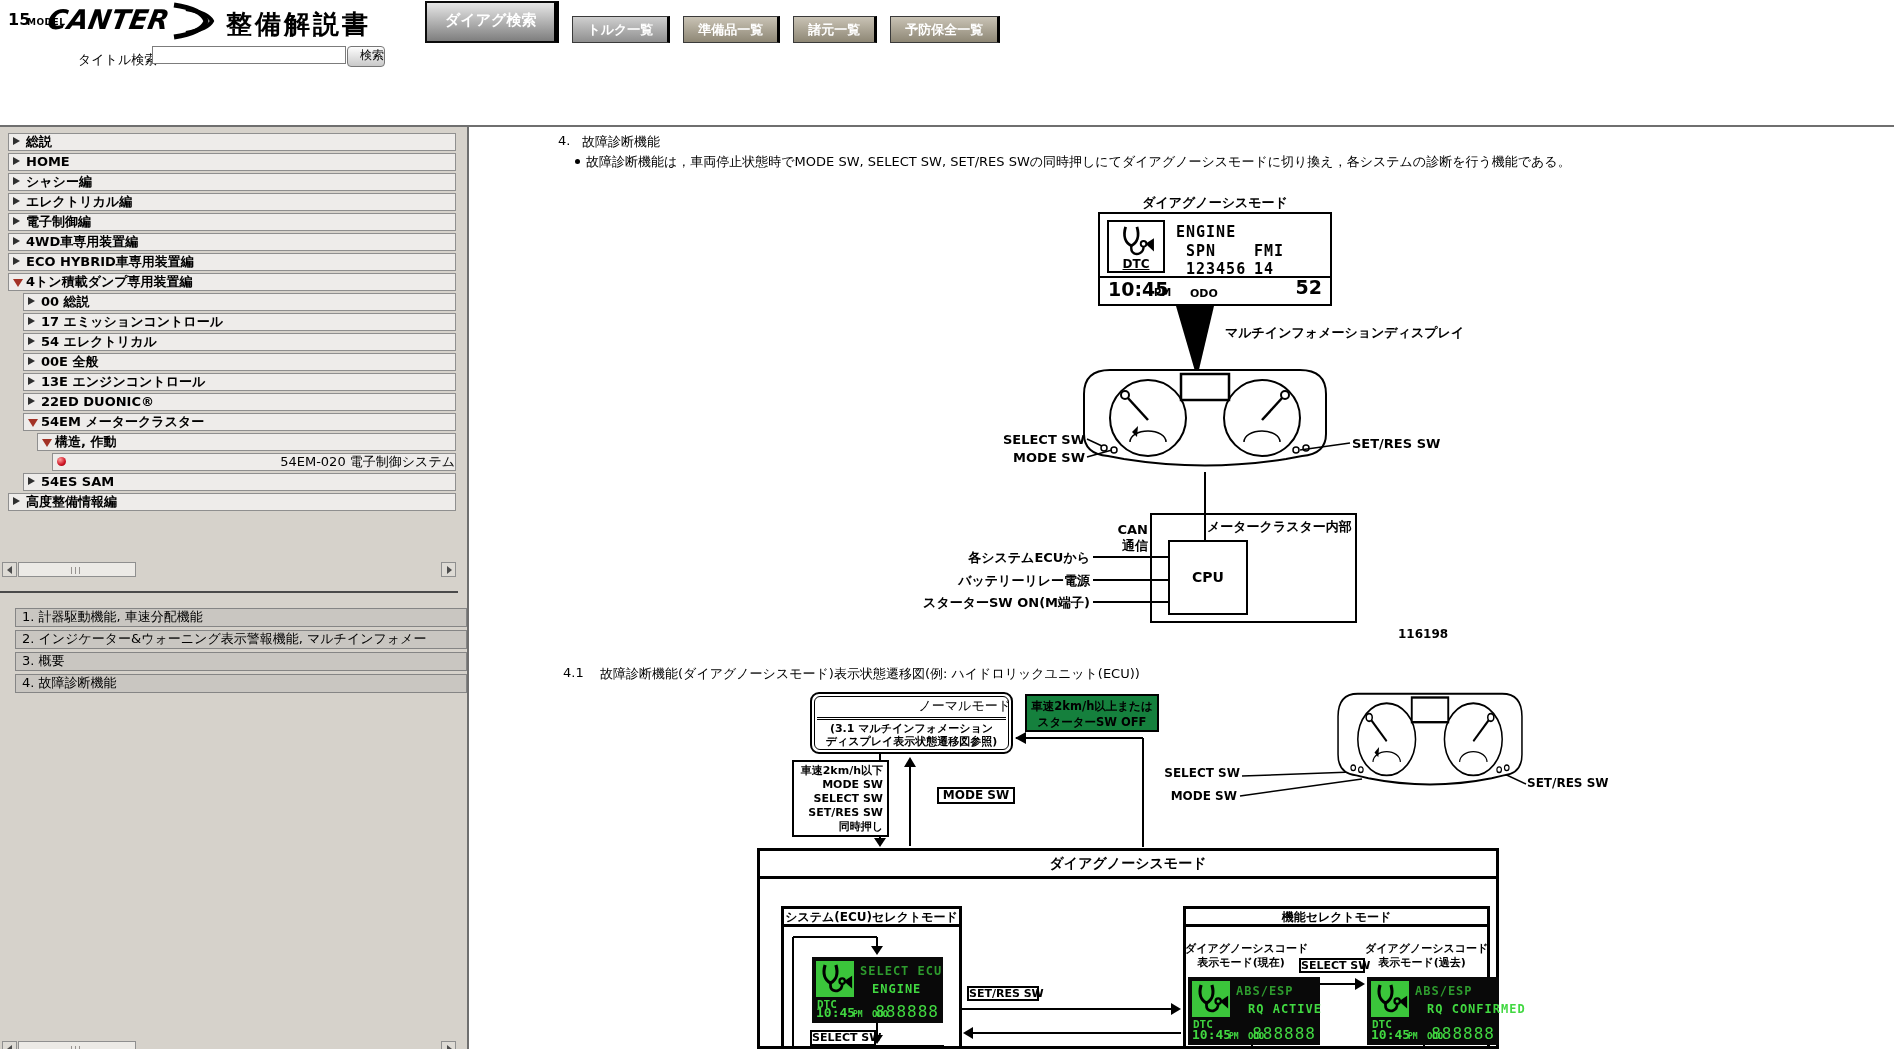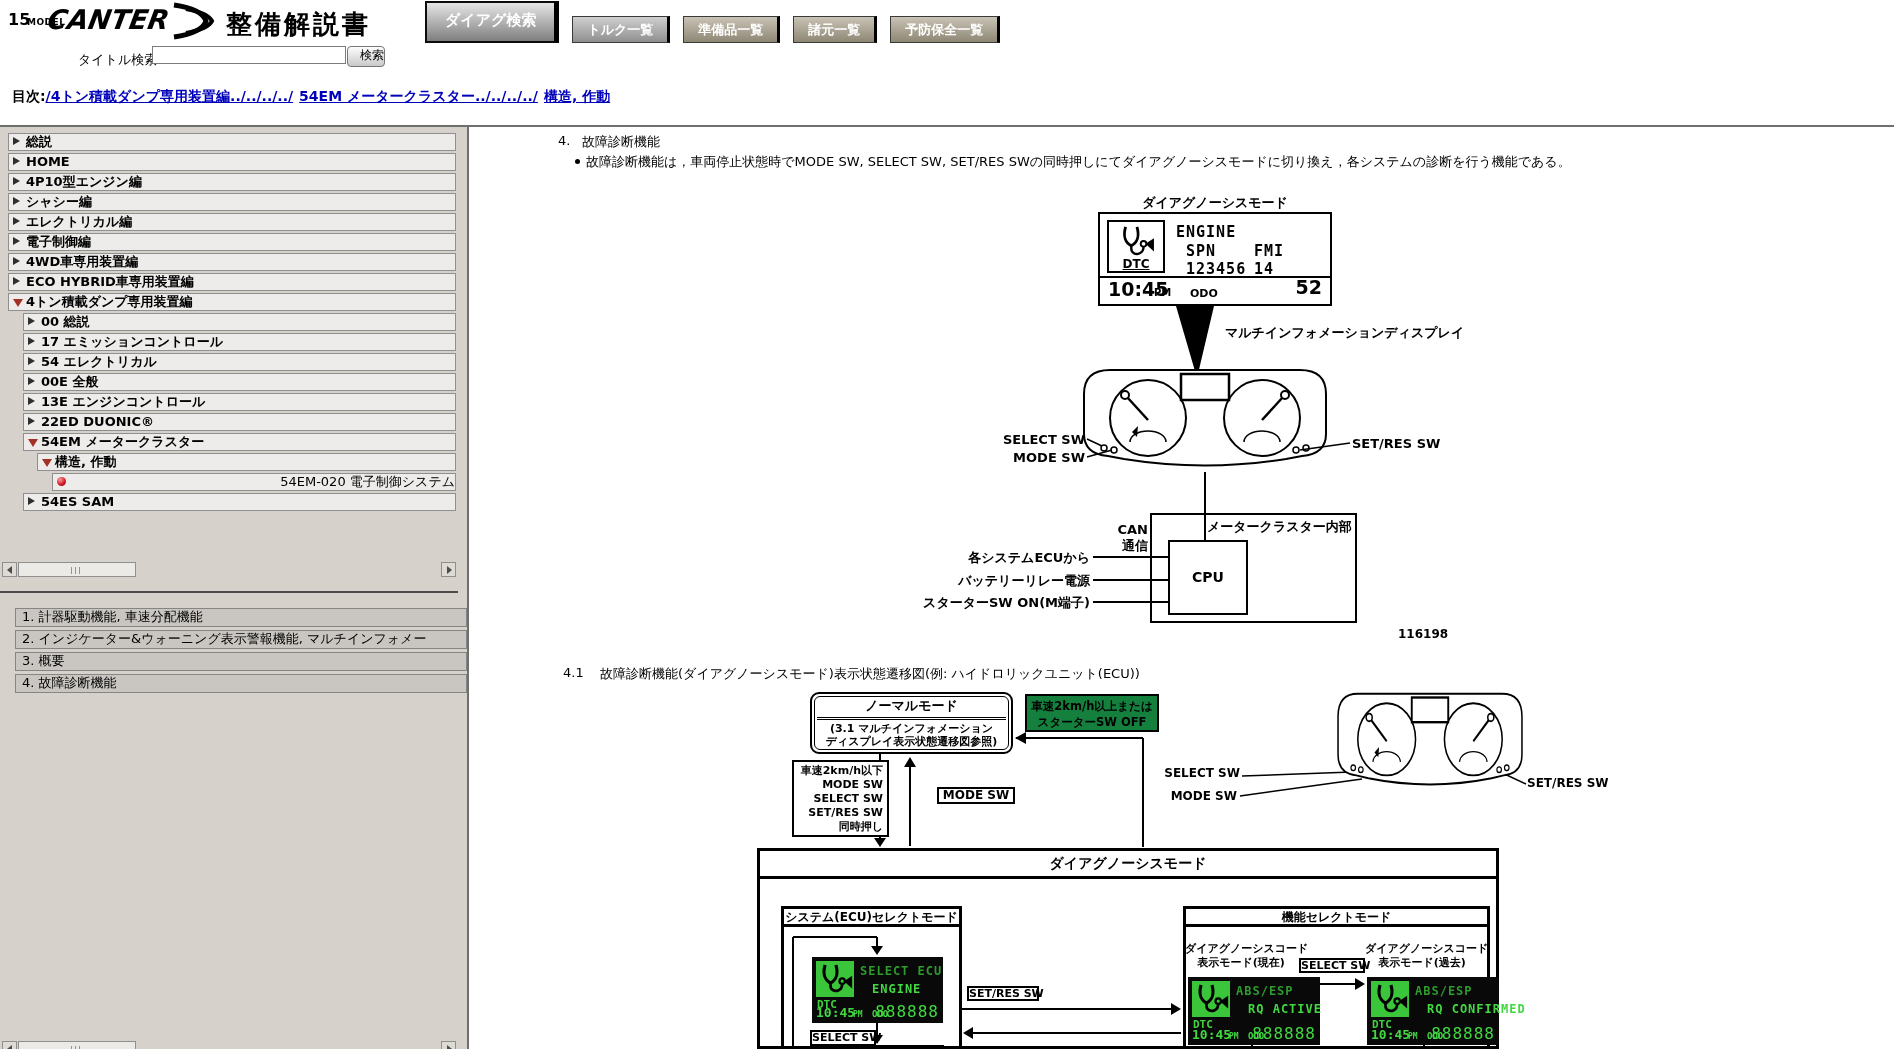--- a/index.html
+++ b/index.html
@@ -88,21 +88,21 @@
   .lcd-l1{position:absolute;left:48px;top:7px;font-size:12px;font-weight:bold;color:#2e9b2e;letter-spacing:1px;white-space:nowrap;}
   .lcd-l2{position:absolute;left:60px;top:25px;font-size:12px;font-weight:bold;color:#41d841;letter-spacing:1px;white-space:nowrap;}
   .lcd-time{position:absolute;left:4px;bottom:3px;font-size:13px;font-weight:bold;color:#41d841;}
   .lcd-pm{position:absolute;left:41px;bottom:4px;font-size:8px;font-weight:bold;color:#41d841;}
   .lcd-odo{position:absolute;left:60px;bottom:4px;font-size:9px;font-weight:bold;color:#41d841;}
   .lcd-val{position:absolute;right:4px;bottom:2px;font-size:16px;font-weight:normal;color:#41d841;letter-spacing:1px;}
 
   
   #normalBox{left:810px;top:692px;width:203px;height:62px;border-radius:9px;border-width:2px;background:#fff;}
   #normalBox::before{content:"";position:absolute;left:2px;top:2px;right:2px;bottom:2px;border:1px solid #000;border-radius:6px;pointer-events:none;}
-  #normalBox .nTitle{font-size:13px;font-weight:bold;text-align:center;margin-top:3px;}
+  #normalBox .nTitle{font-size:13px;font-weight:normal;text-align:right;margin-top:3px;}
   #normalBox .nDiv{height:0;border-top:1px solid #000;border-bottom:1px solid #000;margin:2px 5px 2px 5px;padding-top:1px;}
   #normalBox .nSub{font-size:11px;font-weight:bold;text-align:center;line-height:13px;}
   #speedBox{left:1025px;top:694px;width:134px;height:38px;border-width:2px;background:#15803d;font-size:11.5px;font-weight:bold;text-align:center;line-height:16px;padding-top:2px;}
   #condBox{left:792px;top:760px;width:97px;height:77px;border-width:2px;background:#fff;text-align:right;font-size:11px;font-weight:bold;line-height:14px;padding:2px 4px 0 0;}
   .swTag{position:absolute;border:2px solid #000;background:#fff;font-weight:bold;text-align:center;box-sizing:border-box;white-space:nowrap;}
 
   #bigBox{left:757px;top:848px;width:742px;height:201px;border:3px solid #000;box-sizing:border-box;position:absolute;}
   #bigHead{height:25px;border-bottom:3px solid #000;text-align:center;font-size:14px;font-weight:bold;line-height:24px;}
   .subHead{position:absolute;border:3px solid #000;box-sizing:border-box;text-align:center;font-size:12px;font-weight:bold;background:#fff;}
   .subBody{position:absolute;border:3px solid #000;box-sizing:border-box;}
@@ -136,43 +136,37 @@
 
       <div class="navBtn taupe">諸元一覧</div>
 
       <div class="navBtn taupe">予防保全一覧</div>
     </div>
 
   <span class="abs searchLabel" style="left:78px;top:51px">タイトル検索</span>
   <input id="searchInput" type="text" value="" style="">
   <div id="searchBtn">検索</div>
 
-  <div id="crumbs">
-    <span>目次:</span><span><span class="bcLink">/4トン積載ダンプ専用装置編../../../../</span><span class="bcLink">54EM メータークラスター../../../../</span><span class="bcLink">構造, 作動</span></span>
-  </div>
 </div>
 
 <div class="hframe"></div>
 <div id="sidepanel"></div>
 <div class="vframe1"></div>
 <div class="vframe2"></div>
 
 <div id="tree">
 
     <div class="tree-row lvl0 collapsed">
       <span class="tl">総説</span>
     </div>
 
     <div class="tree-row lvl0 collapsed">
       <span class="tl">HOME</span>
     </div>
 
-    <div class="tree-row lvl0 collapsed">
-      <span class="tl">4P10型エンジン編</span>
-    </div>
 
     <div class="tree-row lvl0 collapsed">
       <span class="tl">シャシー編</span>
     </div>
 
     <div class="tree-row lvl0 collapsed">
       <span class="tl">エレクトリカル編</span>
     </div>
 
     <div class="tree-row lvl0 collapsed">
@@ -224,20 +218,23 @@
     </div>
 
     <div class="tree-row lvl3 leaf">
       <span class="tl">54EM-020 電子制御システム</span>
     </div>
 
     <div class="tree-row lvl1 collapsed">
       <span class="tl">54ES SAM</span>
     </div>
 
+    <div class="tree-row lvl0 collapsed">
+      <span class="tl">高度整備情報編</span>
+    </div>
   </div>
 
 <div>
   <div class="sb-btn left" style="left:2px;top:562px"></div>
   <div class="sb-thumb" style="left:18px;top:562px"></div>
   <div class="sb-btn right" style="left:441px;top:562px"></div>
 </div>
 
 <div class="abs" style="left:0;top:591px;width:458px;height:2px;background:#4a4a4a"></div>
 

